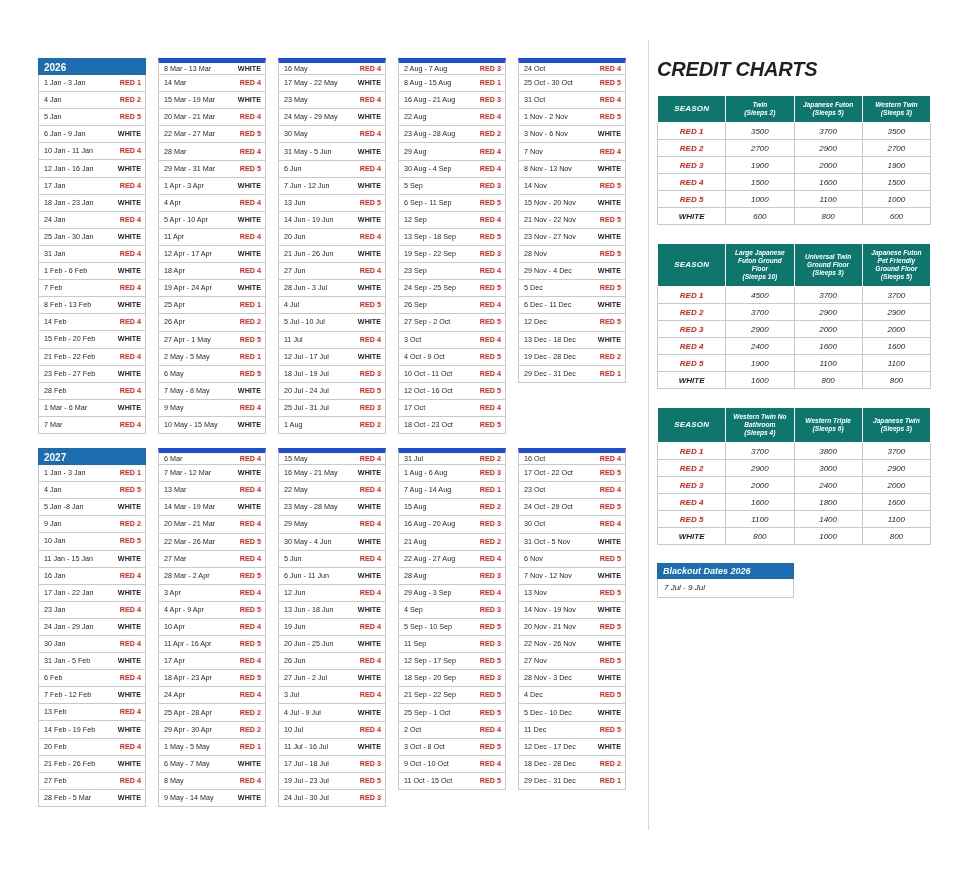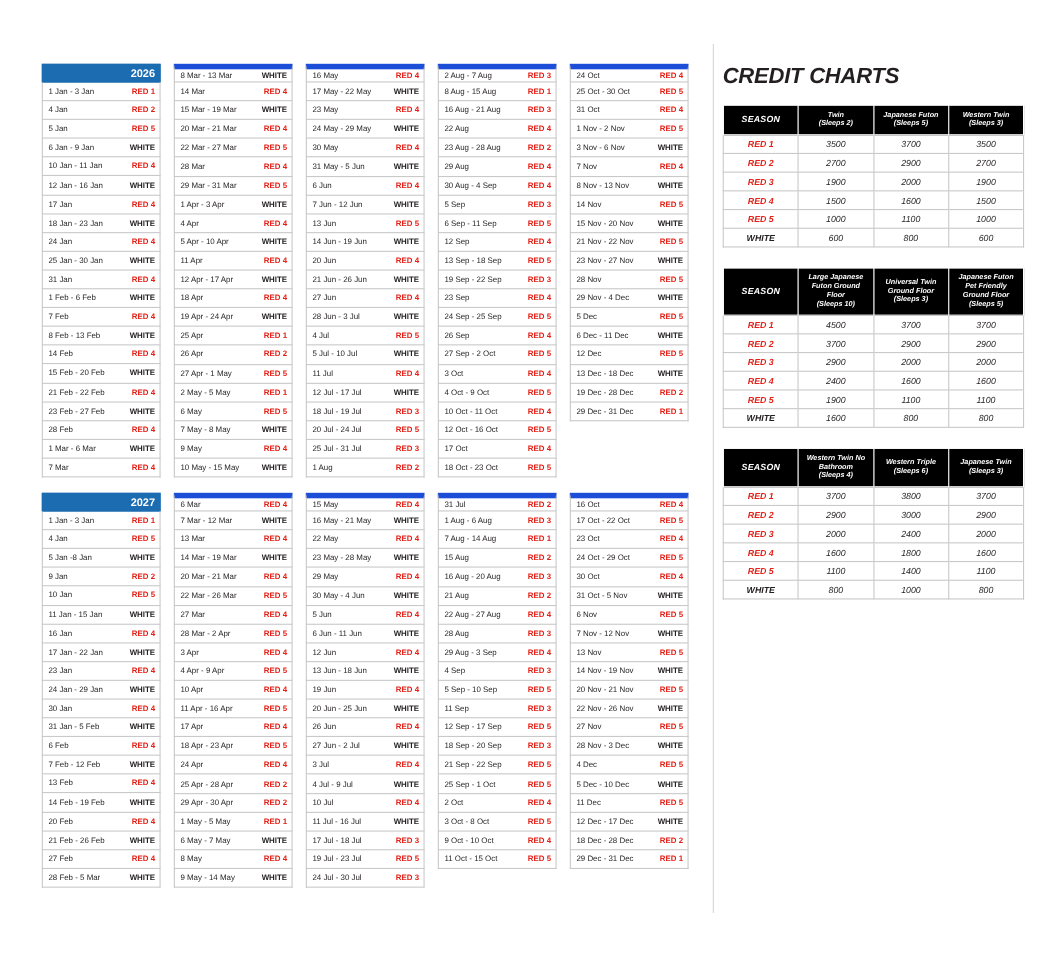--- a/index.html
+++ b/index.html
@@ -31,21 +31,20 @@
   #seasonality {
     position: absolute;
     left: 38px; top: 58px;
     width: 600px;
   }
   #seasonality .h1 { margin-bottom: 12px; }
   .year-block { margin-bottom: 14px; }
   .cols {
     display: flex;
     gap: 12px;
-    text-align: right;
   }
   .col { width: 108px; }
   .yearhead {
     background: #1b6cb0;
     color: #ffffff;
     font-size: 10px;
     font-weight: bold;
     padding: 3px 4px 3px 5px;
     border: 1px solid #1b6cb0;
     height: 17px;
@@ -76,21 +75,21 @@
     font-style: italic;
   }
   #credit .h1 { margin-bottom: 14px; }
   table.cc {
     border-collapse: collapse;
     width: 274px;
     margin-bottom: 18px;
     table-layout: fixed;
   }
   table.cc th {
-    background: #000000;
+    background: #0f766e;
     color: #ffffff;
     font-size: 6.6px;
     line-height: 8px;
     font-weight: bold;
     text-align: center;
     padding: 5px 3px;
     border: 1px solid #ffffff;
     vertical-align: middle;
   }
   table.cc th.season {
@@ -1150,16 +1149,20 @@
             <tr>
               <td class="rowhead whiterow">WHITE</td>
               <td>800</td>
               <td>1000</td>
               <td>800</td>
             </tr>
           </tbody>
         </table>
       </div>
     <div id="blackout-list">
+        <div>
+          <div class="blackout-head">Blackout Dates 2026</div>
+          <div class="blackout-body">7 Jul - 9 Jul</div>
+        </div>
       </div>
   </section>
 
 </div>
 
 </body></html>

